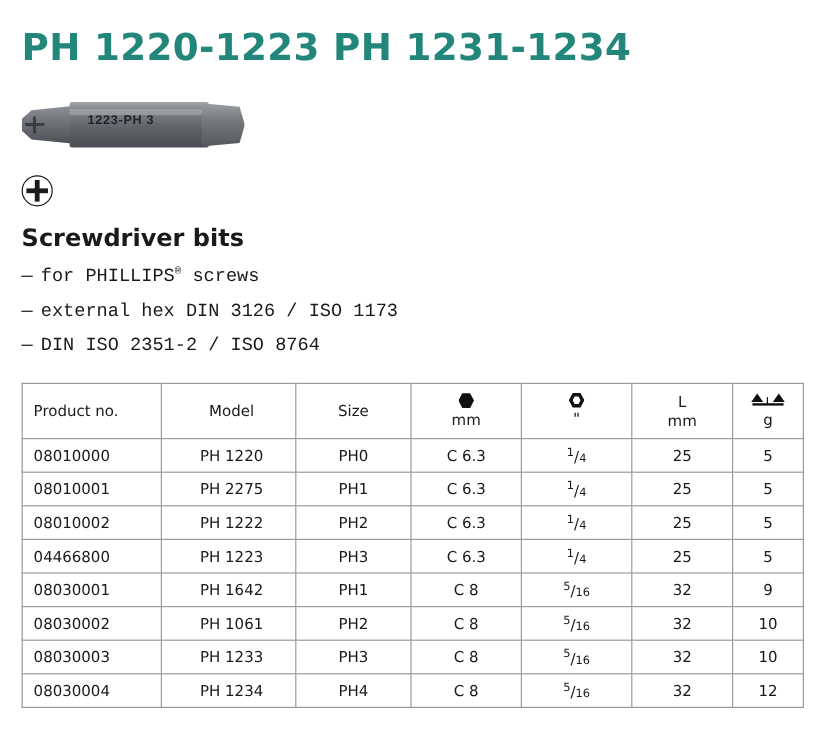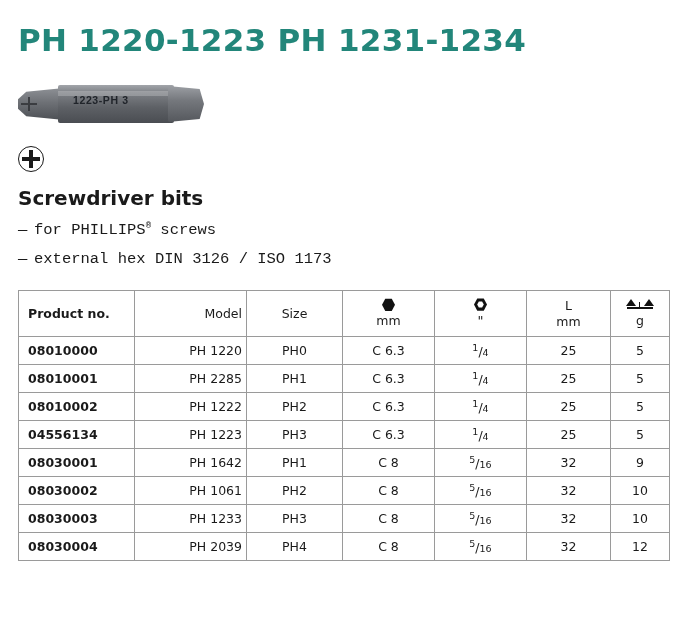--- a/index.html
+++ b/index.html
@@ -174,26 +174,26 @@
     box-sizing: border-box;
   }
   table.spec thead th {
     height: 46px;
     vertical-align: middle;
   }
   table.spec th:first-child,
   table.spec td:first-child {
     text-align: left;
     padding-left: 9px;
-    font-weight: bold;
+    font-weight: normal;
     width: 116px;
   }
   table.spec td.model,
   table.spec th.model {
-    text-align: right;
+    text-align: center;
     padding-left: 9px;
     width: 112px;
   }
   table.spec th.model { font-weight: normal; }
   table.spec td.size,
   table.spec th.size { width: 96px; }
   table.spec td.mm,
   table.spec th.mm { width: 92px; }
   table.spec td.inch,
   table.spec th.inch { width: 92px; }
@@ -291,20 +291,23 @@
   </div>
 
   <h2 class="subhead">Screwdriver bits</h2>
 
   <ul class="bullets">
     <li>
       <span class="dash">—</span><span>for PHILLIPS</span><span class="sup">®</span><span> screws</span>
     </li>
     <li>
       <span class="dash">—</span><span>external hex DIN 3126 / ISO 1173</span>
+    </li>
+    <li>
+      <span class="dash">—</span><span>DIN ISO 2351-2 / ISO 8764</span>
     </li>
   </ul>
 
   <table class="spec">
     <thead>
       <tr>
         <th>Product no.</th>
         <th class="model">Model</th>
         <th class="size">Size</th>
         <th class="mm">
@@ -343,38 +346,38 @@
         <td>08010000</td>
         <td class="model">PH 1220</td>
         <td class="size">PH0</td>
         <td class="mm">C 6.3</td>
         <td class="inch"><span class="frac"><sup>1</sup>/<sub>4</sub></span></td>
         <td class="len">25</td>
         <td class="weight">5</td>
       </tr>
       <tr>
         <td>08010001</td>
-        <td class="model">PH 2285</td>
+        <td class="model">PH 2275</td>
         <td class="size">PH1</td>
         <td class="mm">C 6.3</td>
         <td class="inch"><span class="frac"><sup>1</sup>/<sub>4</sub></span></td>
         <td class="len">25</td>
         <td class="weight">5</td>
       </tr>
       <tr>
         <td>08010002</td>
         <td class="model">PH 1222</td>
         <td class="size">PH2</td>
         <td class="mm">C 6.3</td>
         <td class="inch"><span class="frac"><sup>1</sup>/<sub>4</sub></span></td>
         <td class="len">25</td>
         <td class="weight">5</td>
       </tr>
       <tr>
-        <td>04556134</td>
+        <td>04466800</td>
         <td class="model">PH 1223</td>
         <td class="size">PH3</td>
         <td class="mm">C 6.3</td>
         <td class="inch"><span class="frac"><sup>1</sup>/<sub>4</sub></span></td>
         <td class="len">25</td>
         <td class="weight">5</td>
       </tr>
       <tr>
         <td>08030001</td>
         <td class="model">PH 1642</td>
@@ -397,21 +400,21 @@
         <td>08030003</td>
         <td class="model">PH 1233</td>
         <td class="size">PH3</td>
         <td class="mm">C 8</td>
         <td class="inch"><span class="frac"><sup>5</sup>/<sub>16</sub></span></td>
         <td class="len">32</td>
         <td class="weight">10</td>
       </tr>
       <tr>
         <td>08030004</td>
-        <td class="model">PH 2039</td>
+        <td class="model">PH 1234</td>
         <td class="size">PH4</td>
         <td class="mm">C 8</td>
         <td class="inch"><span class="frac"><sup>5</sup>/<sub>16</sub></span></td>
         <td class="len">32</td>
         <td class="weight">12</td>
       </tr>
     </tbody>
   </table>
 
 </div>

